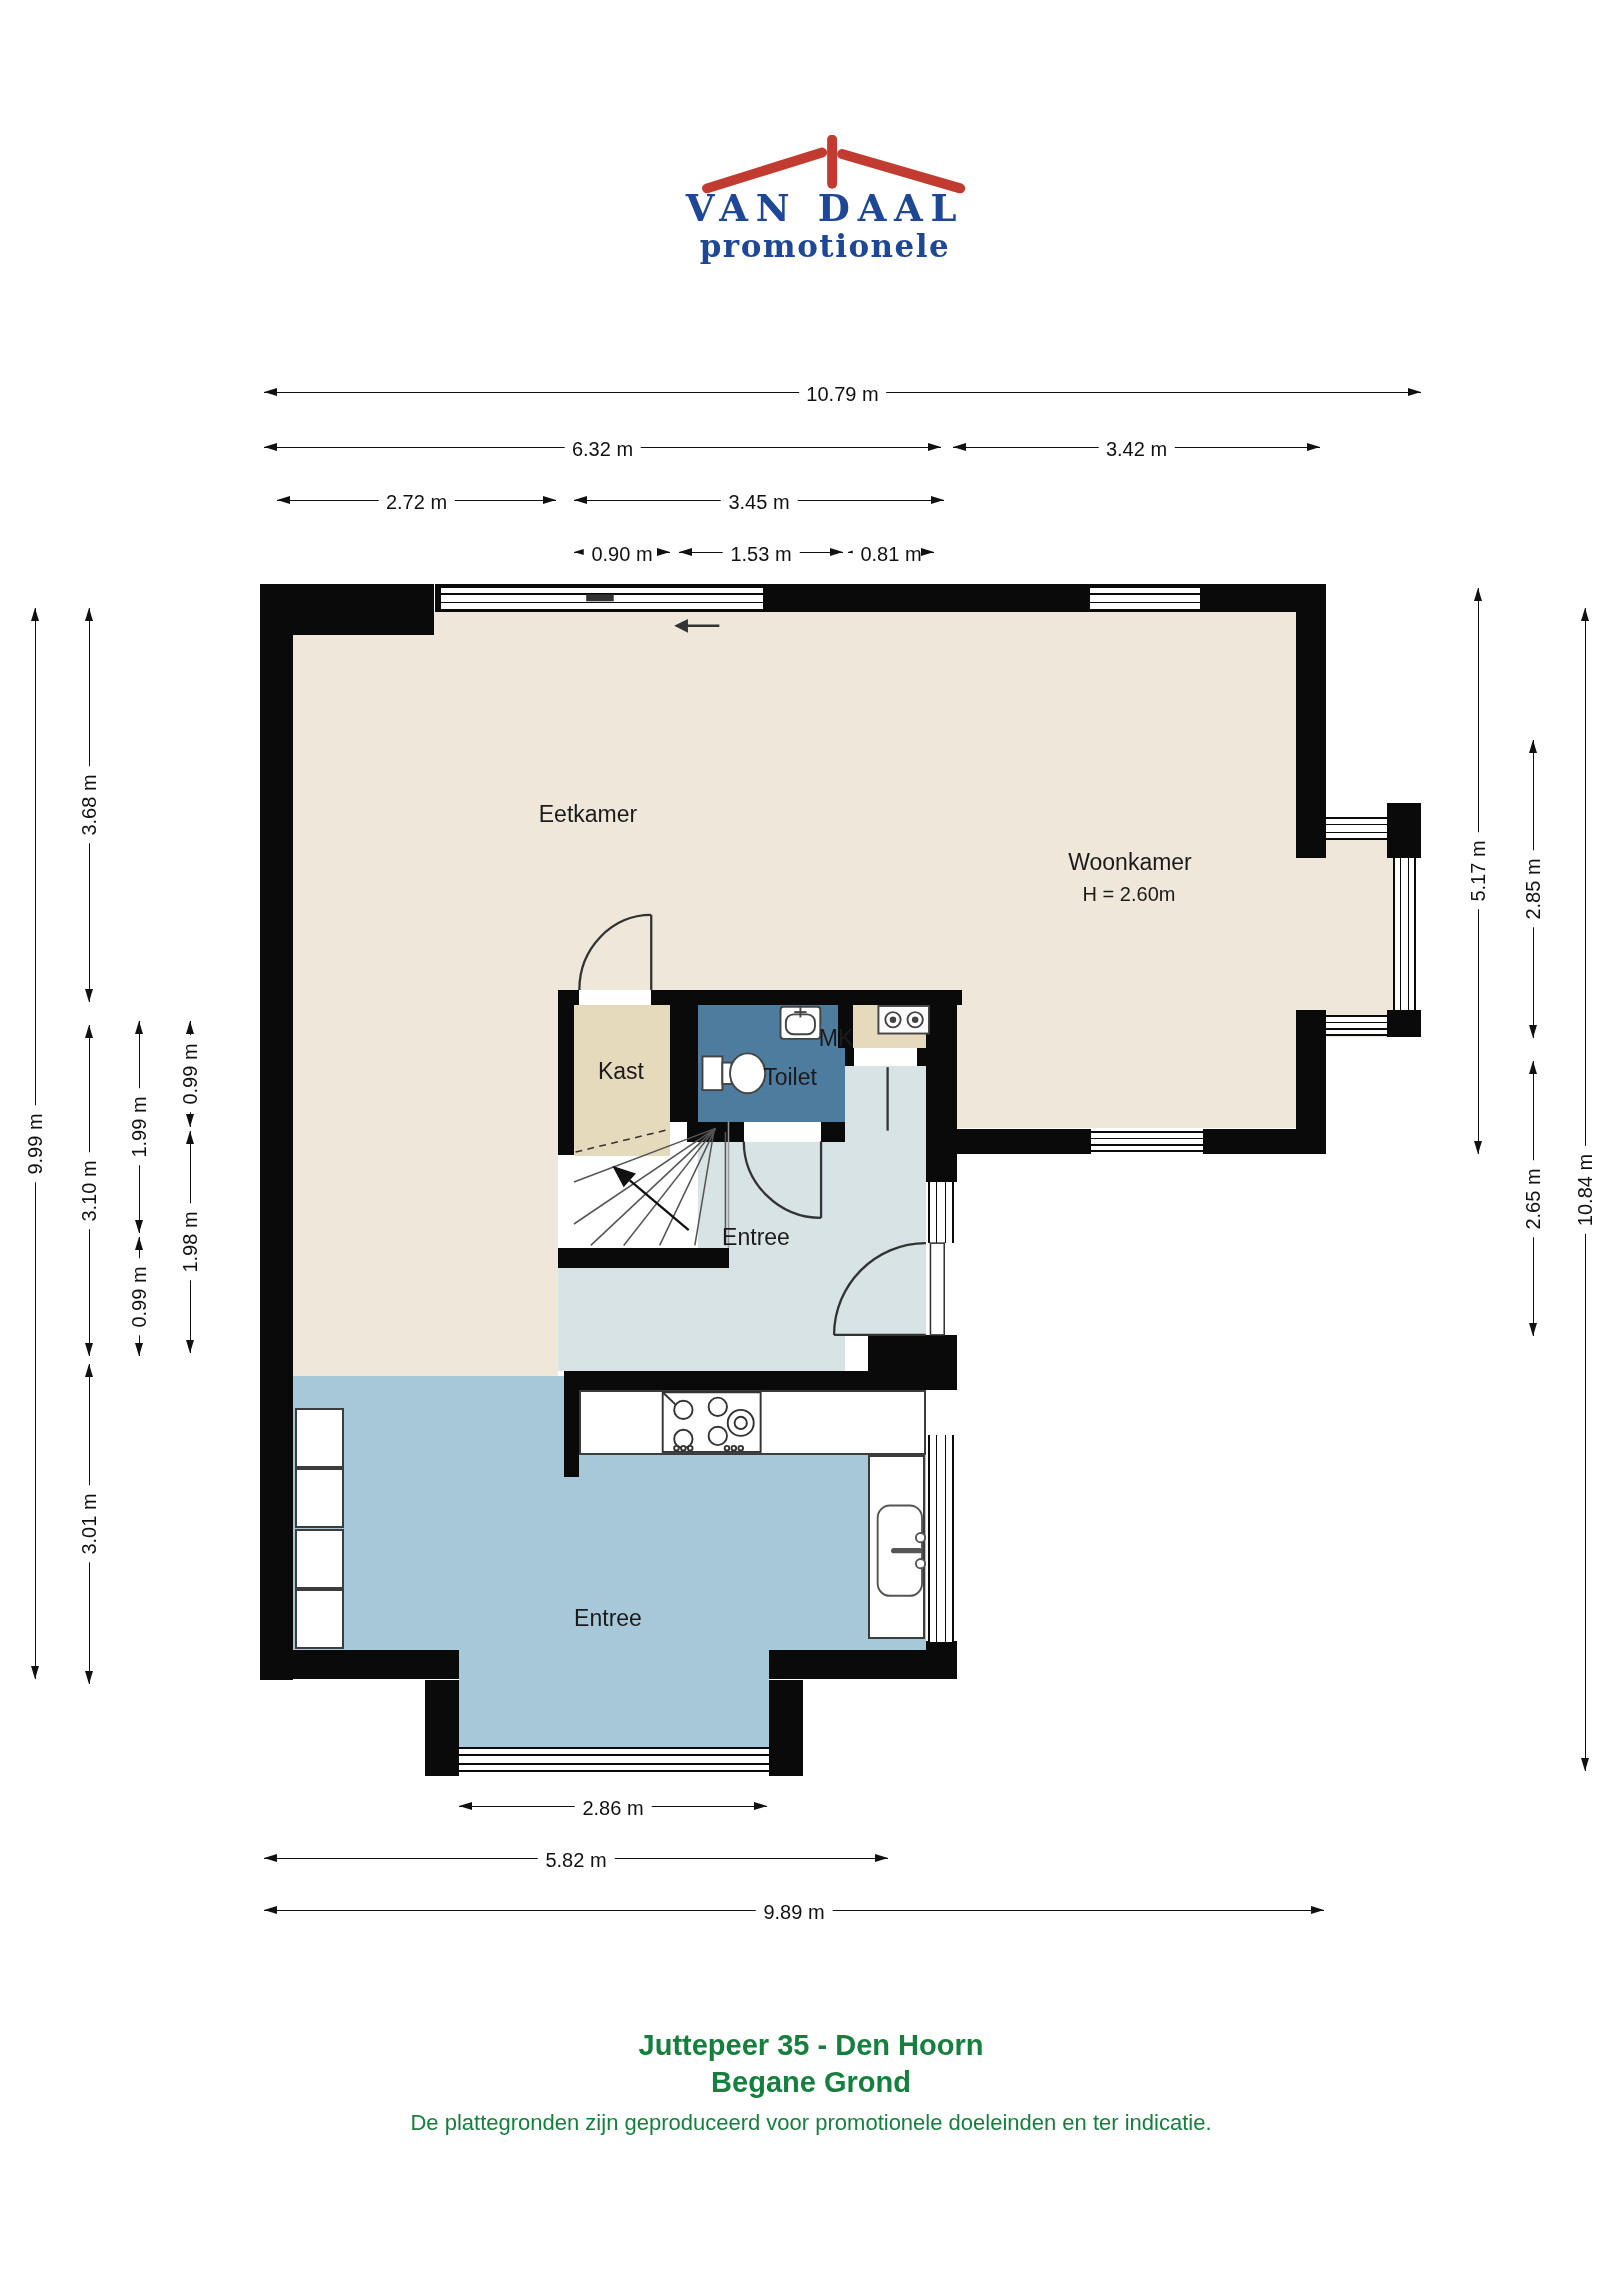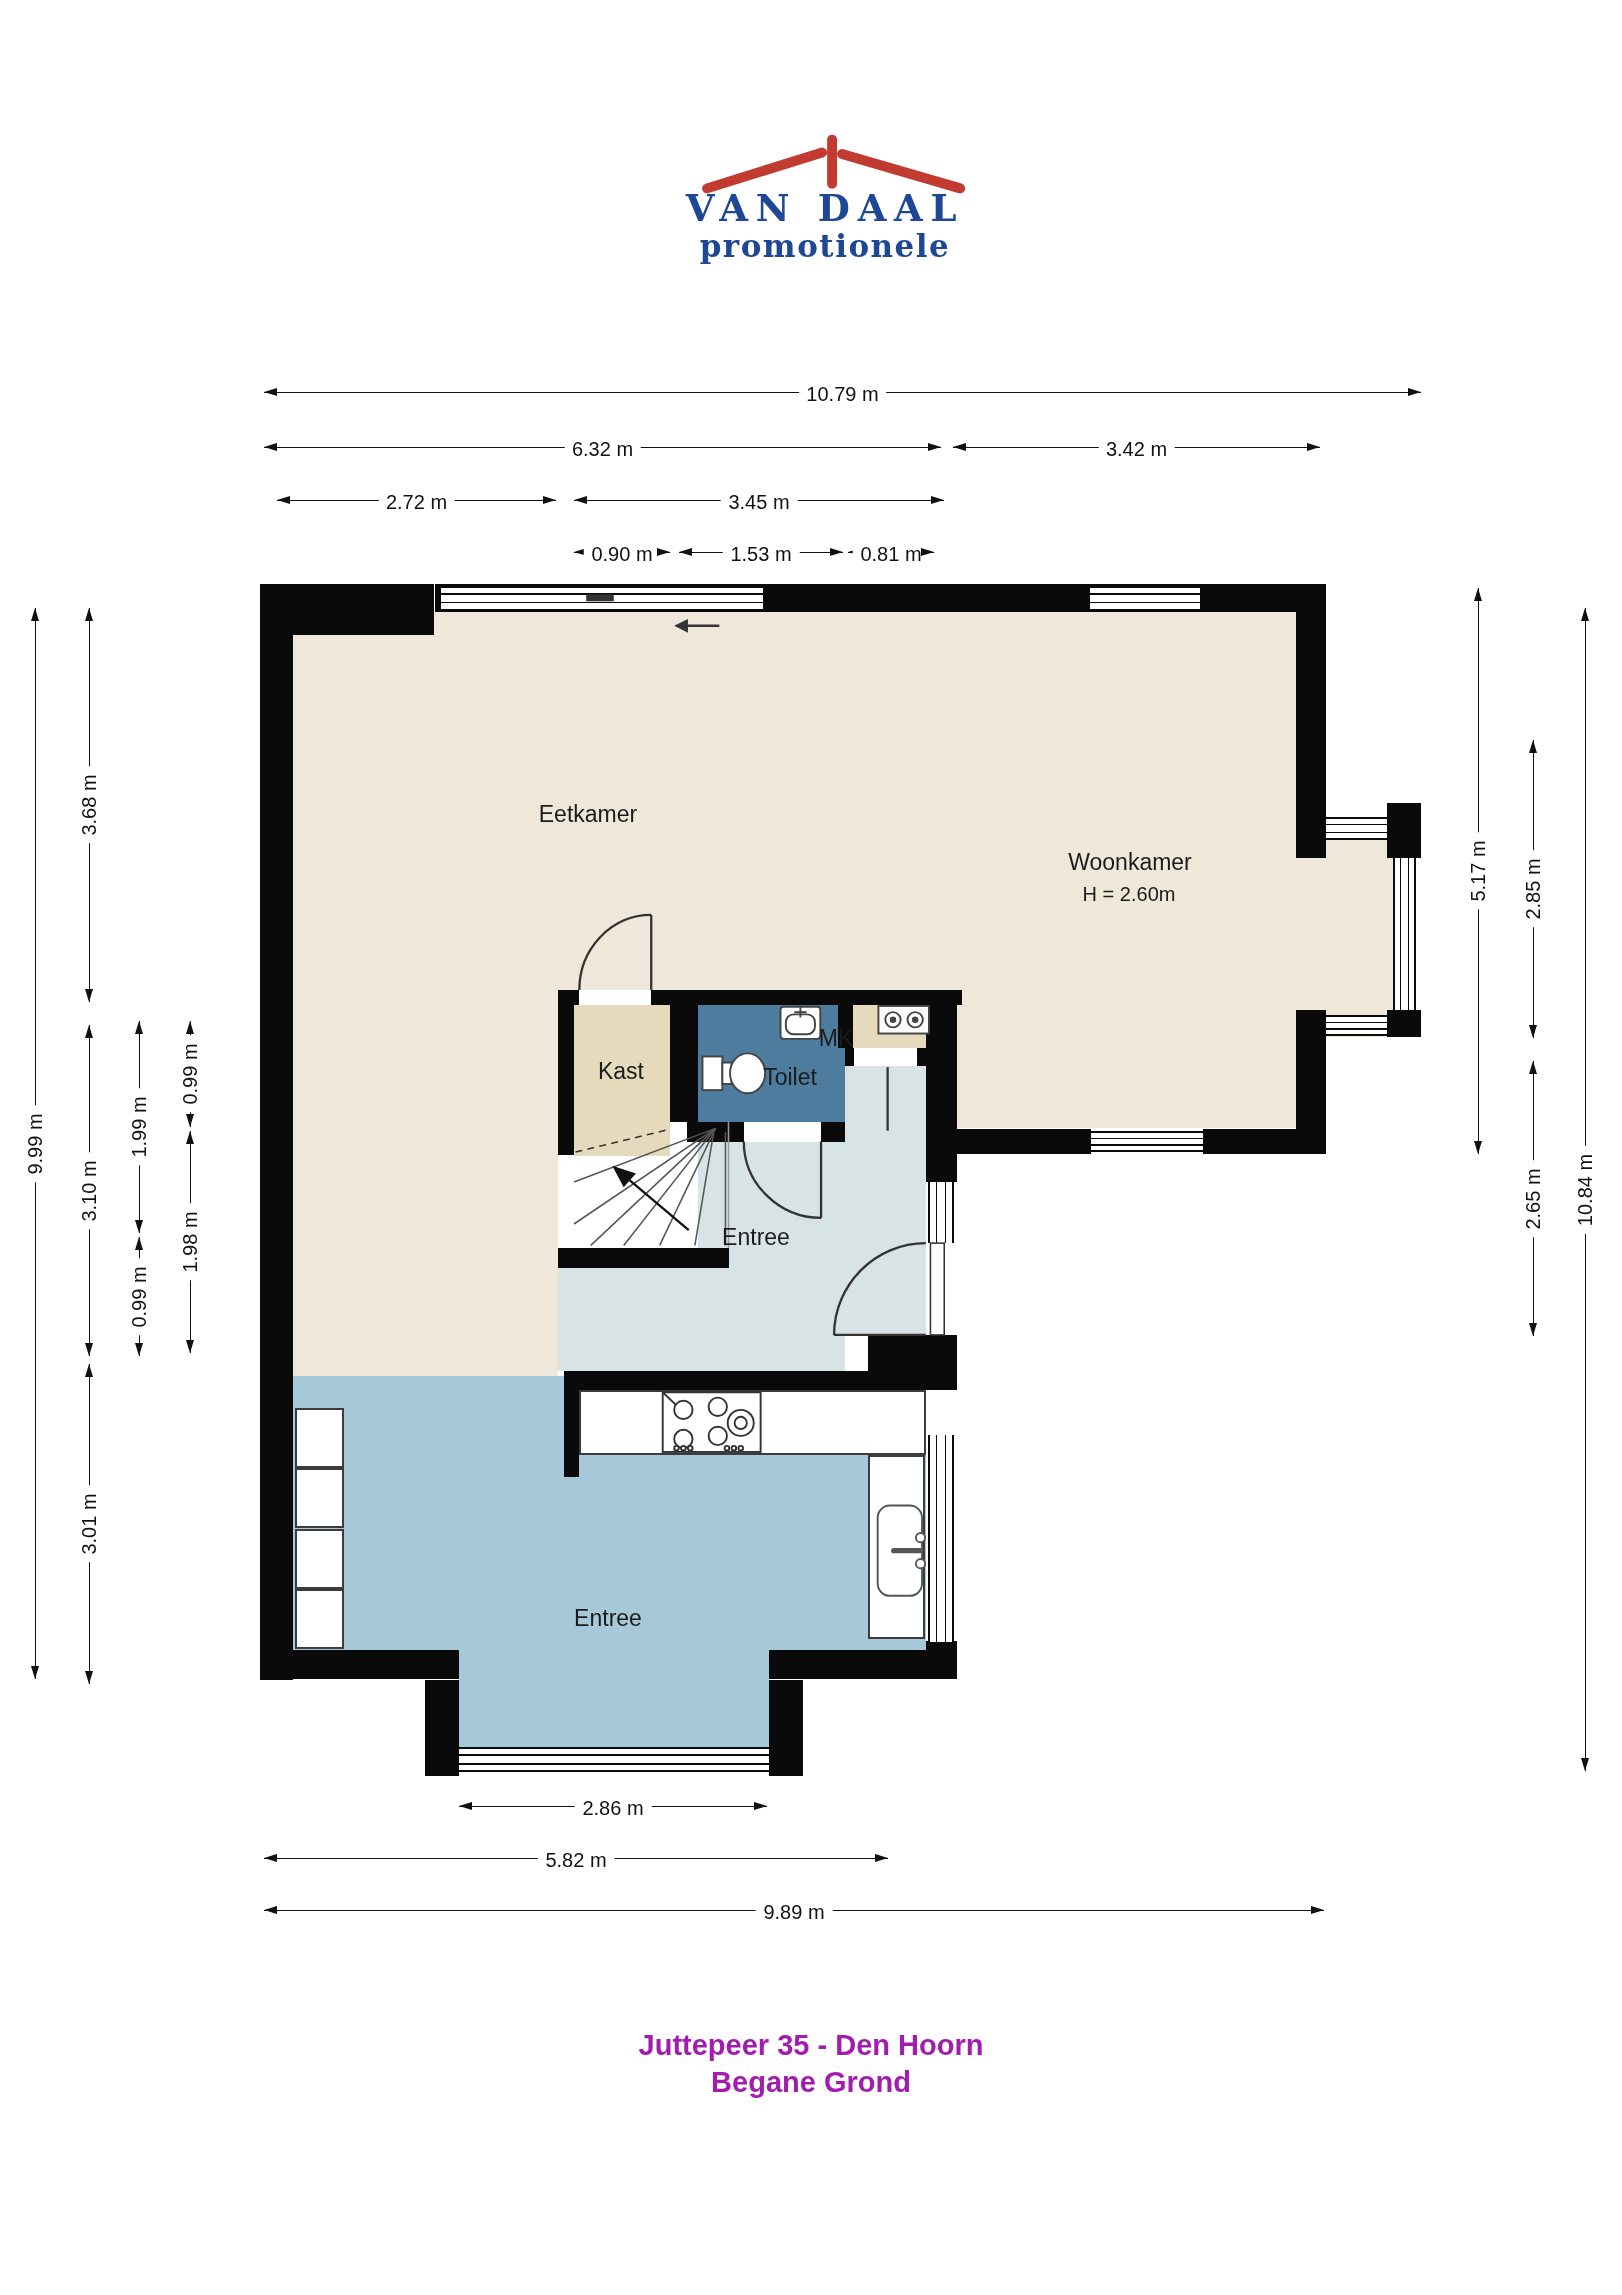--- a/index.html
+++ b/index.html
@@ -27,21 +27,21 @@
   .dim-h::before,.dim-h::after{content:"";position:absolute;top:-5.4px;width:0;height:0;border-top:4.6px solid transparent;border-bottom:4.6px solid transparent;}
   .dim-h::before{left:0;border-right:13px solid var(--c-dim_line);}
   .dim-h::after{right:0;border-left:13px solid var(--c-dim_line);}
   .dim-v{width:0;border-left:1.5px solid var(--c-dim_line);}
   .dim-v::before,.dim-v::after{content:"";position:absolute;left:-5.4px;width:0;height:0;border-left:4.6px solid transparent;border-right:4.6px solid transparent;}
   .dim-v::before{top:0;border-bottom:13px solid var(--c-dim_line);}
   .dim-v::after{bottom:0;border-top:13px solid var(--c-dim_line);}
   .dim .lbl{position:absolute;background:#fff;padding:0.8px 7.7px;font-size:20px;color:#111;white-space:nowrap;}
   .dim-h .lbl{left:50%;top:0.8px;transform:translate(-50%,-50%);}
   .dim-v .lbl{top:50%;left:-0.8px;transform:translate(-50%,-50%) rotate(-90deg);}
-  .caption{position:absolute;transform:translate(-50%,-50%);white-space:nowrap;color:#a21caf;z-index:12;}
+  .caption{position:absolute;transform:translate(-50%,-50%);white-space:nowrap;color:#15803d;z-index:12;}
   .title-line{font-size:29px;font-weight:bold;}
   .disclaimer-line{font-size:22px;}
   .logo-text{position:absolute;transform:translate(-50%,-50%);white-space:nowrap;color:var(--c-logo_blue);font-family:"DejaVu Serif",serif;font-weight:bold;z-index:12;}
   #logo-name{font-size:37px;letter-spacing:7.7px;}
   #logo-tagline{font-size:31px;letter-spacing:1.5px;}
   svg.overlay{position:absolute;left:0;top:0;z-index:10;pointer-events:none;}
 </style>
 </head>
 <body>
 
@@ -280,15 +280,16 @@
     </div>
   <div class="dim dim-h" style="left:264px;top:1858px;width:624px">
       <span class="lbl">5.82 m</span>
     </div>
   <div class="dim dim-h" style="left:264px;top:1910px;width:1060px">
       <span class="lbl">9.89 m</span>
     </div>
 
   <div class="caption title-line" style="left:811px;top:2045px">Juttepeer 35 - Den Hoorn</div>
   <div class="caption title-line" style="left:811px;top:2082px">Begane Grond</div>
+  <div class="caption disclaimer-line" style="left:811px;top:2123px">De plattegronden zijn geproduceerd voor promotionele doeleinden en ter indicatie.</div>
 
 </div>
 
 
 </body></html>

